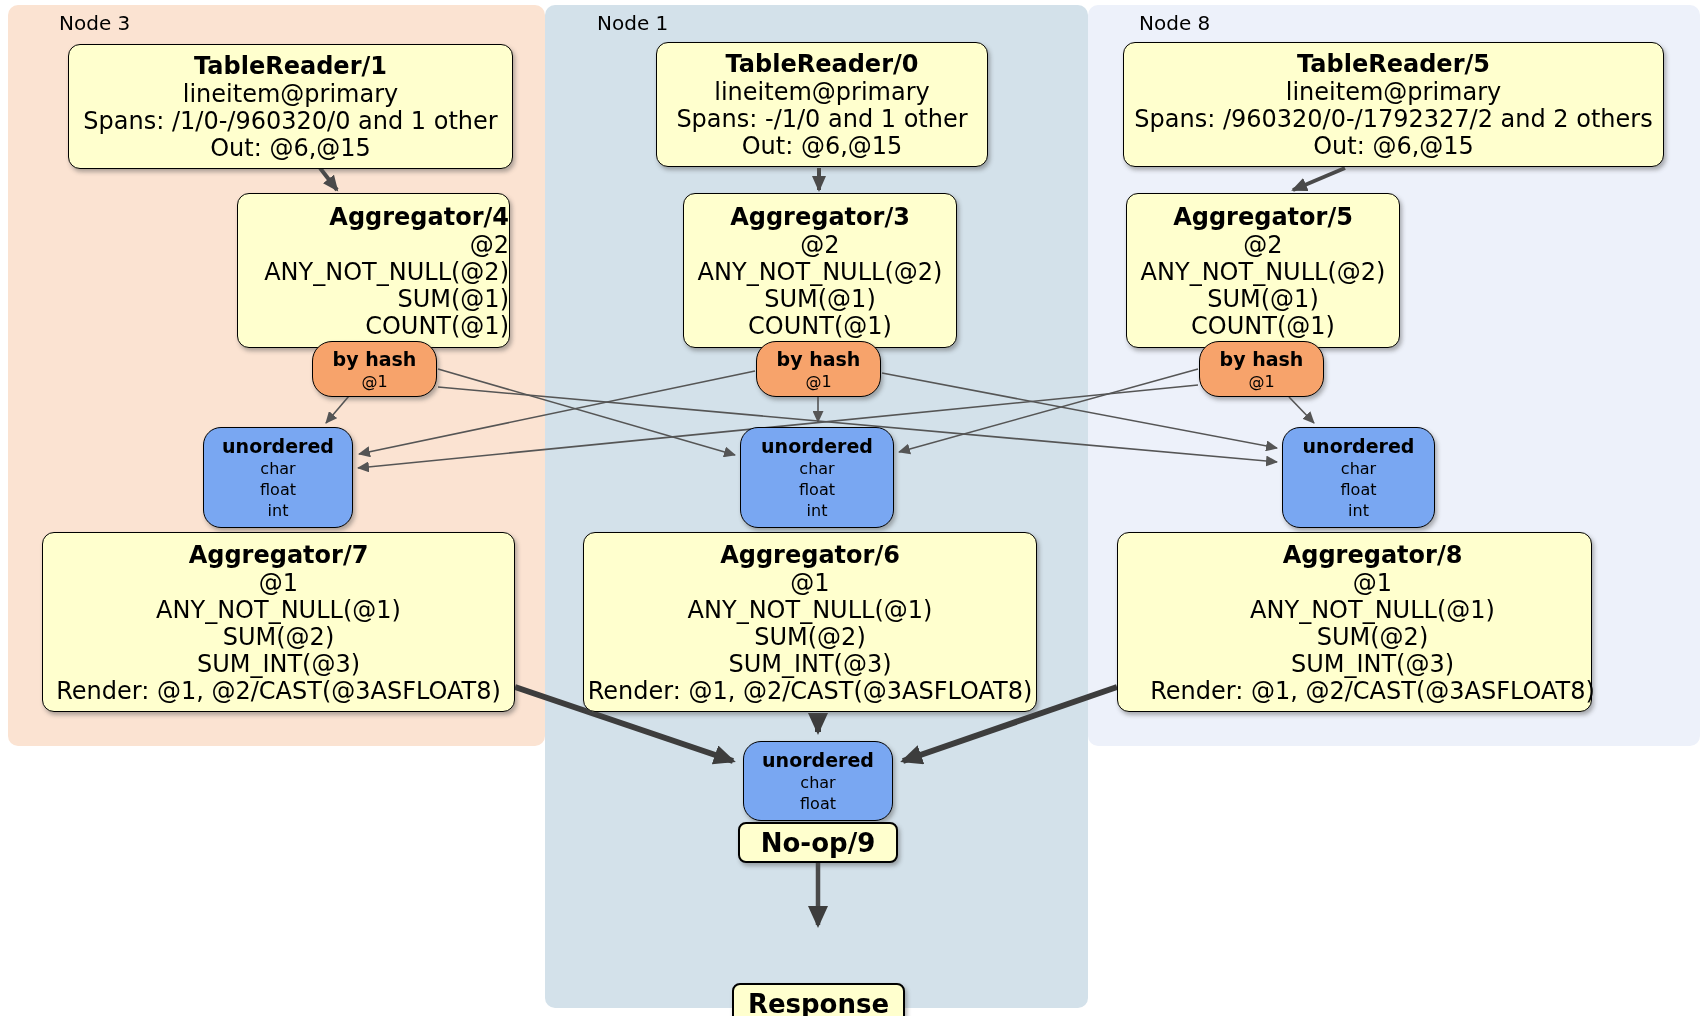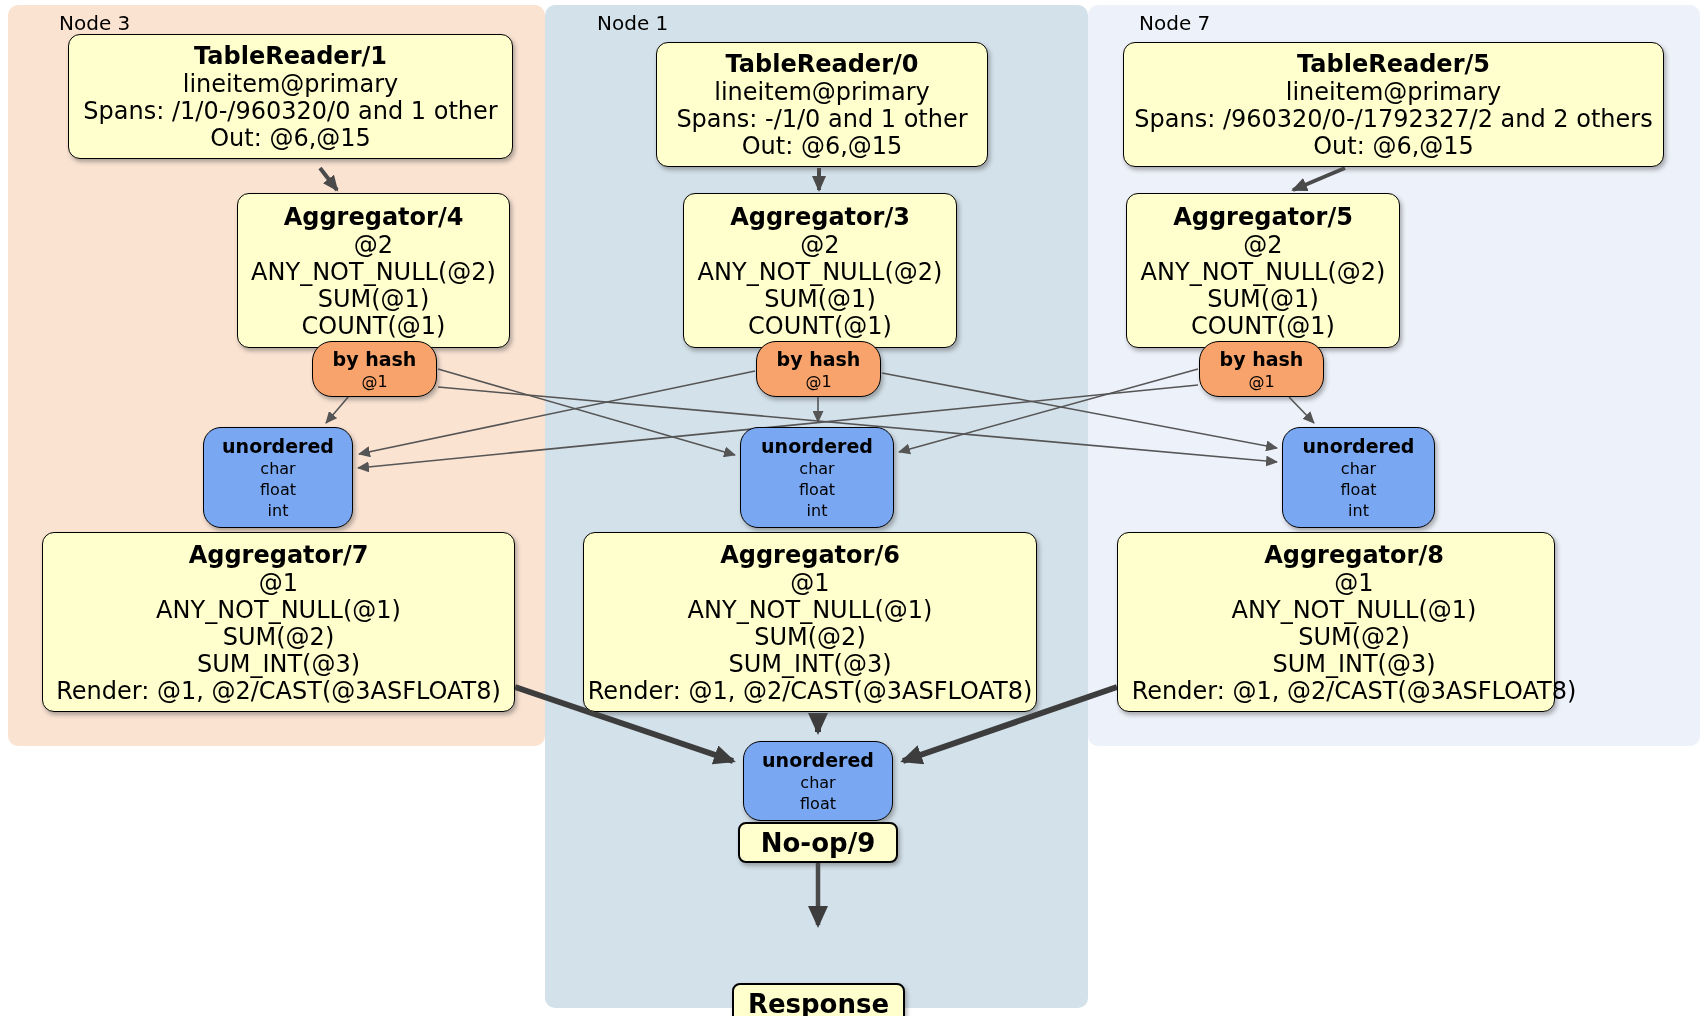--- a/index.html
+++ b/index.html
@@ -26,21 +26,21 @@
 </style>
 </head>
 <body>
 
 <div class="region" style="left:8px;top:5px;width:537px;height:741px;background:#FBE3D2;"></div>
 <div class="region" style="left:545px;top:5px;width:543px;height:1003px;background:#D3E1EA;"></div>
 <div class="region" style="left:1088px;top:5px;width:612px;height:741px;background:#EDF1FA;"></div>
 
 <div class="region-label" style="left:18px;top:11px;">Node 3</div>
 <div class="region-label" style="left:556px;top:11px;">Node 1</div>
-<div class="region-label" style="left:1098px;top:11px;">Node 7</div>
+<div class="region-label" style="left:1098px;top:11px;">Node 8</div>
 
 <svg class="edges" viewBox="0 0 1706 1016">
   <defs>
     <marker id="mS" markerUnits="userSpaceOnUse" markerWidth="13" markerHeight="11" refX="11" refY="5.5" orient="auto">
       <path d="M0,0 L12,5.5 L0,11 z" fill="#555555"></path>
     </marker>
     <marker id="mM" markerUnits="userSpaceOnUse" markerWidth="17" markerHeight="14" refX="14" refY="7" orient="auto">
       <path d="M0,0 L16,7 L0,14 z" fill="#4a4a4a"></path>
     </marker>
     <marker id="mL" markerUnits="userSpaceOnUse" markerWidth="24" markerHeight="20" refX="19" refY="10" orient="auto">
@@ -69,40 +69,40 @@
   <g stroke="#3d3d3d" stroke-width="6" fill="none">
     <path d="M 515,687 L 733,761" marker-end="url(#mL)"></path>
     <path d="M 818,713 L 818,732" marker-end="url(#mL)"></path>
     <path d="M 1117,687 L 903,761" marker-end="url(#mL)"></path>
   </g>
   <g stroke="#4a4a4a" stroke-width="4.5" fill="none">
     <path d="M 818,863 L 818,925" marker-end="url(#mL)"></path>
   </g>
 </svg>
 
-<div class="box proc" style="left:68px;top:34px;width:445px;height:125px;">
+<div class="box proc" style="left:68px;top:44px;width:445px;height:125px;">
   <div class="title">TableReader/1</div>
   <div class="line">lineitem@primary</div>
   <div class="line">Spans: /1/0-/960320/0 and 1 other</div>
   <div class="line">Out: @6,@15</div>
 </div>
 <div class="box proc" style="left:656px;top:42px;width:332px;height:125px;">
   <div class="title">TableReader/0</div>
   <div class="line">lineitem@primary</div>
   <div class="line">Spans: -/1/0 and 1 other</div>
   <div class="line">Out: @6,@15</div>
 </div>
 <div class="box proc" style="left:1123px;top:42px;width:541px;height:125px;">
   <div class="title">TableReader/5</div>
   <div class="line">lineitem@primary</div>
   <div class="line">Spans: /960320/0-/1792327/2 and 2 others</div>
   <div class="line">Out: @6,@15</div>
 </div>
 
-<div class="box proc" style="left:237px;top:193px;width:273px;height:155px;">
+<div class="box proc" style="left:237px;top:193px;width:273px;height:155px;align-items:flex-end;">
   <div class="title">Aggregator/4</div>
   <div class="line">@2</div>
   <div class="line">ANY_NOT_NULL(@2)</div>
   <div class="line">SUM(@1)</div>
   <div class="line">COUNT(@1)</div>
 </div>
 <div class="box proc" style="left:683px;top:193px;width:274px;height:155px;">
   <div class="title">Aggregator/3</div>
   <div class="line">@2</div>
   <div class="line">ANY_NOT_NULL(@2)</div>
@@ -158,21 +158,21 @@
   <div class="line">Render: @1, @2/CAST(@3ASFLOAT8)</div>
 </div>
 <div class="box proc" style="left:583px;top:532px;width:454px;height:180px;">
   <div class="title">Aggregator/6</div>
   <div class="line">@1</div>
   <div class="line">ANY_NOT_NULL(@1)</div>
   <div class="line">SUM(@2)</div>
   <div class="line">SUM_INT(@3)</div>
   <div class="line">Render: @1, @2/CAST(@3ASFLOAT8)</div>
 </div>
-<div class="box proc" style="left:1117px;top:532px;width:438px;height:180px;padding-left:36px;">
+<div class="box proc" style="left:1117px;top:532px;width:475px;height:180px;padding-left:36px;">
   <div class="title">Aggregator/8</div>
   <div class="line">@1</div>
   <div class="line">ANY_NOT_NULL(@1)</div>
   <div class="line">SUM(@2)</div>
   <div class="line">SUM_INT(@3)</div>
   <div class="line">Render: @1, @2/CAST(@3ASFLOAT8)</div>
 </div>
 
 <div class="box sync" style="left:743px;top:741px;width:150px;height:80px;">
   <div class="title">unordered</div>

